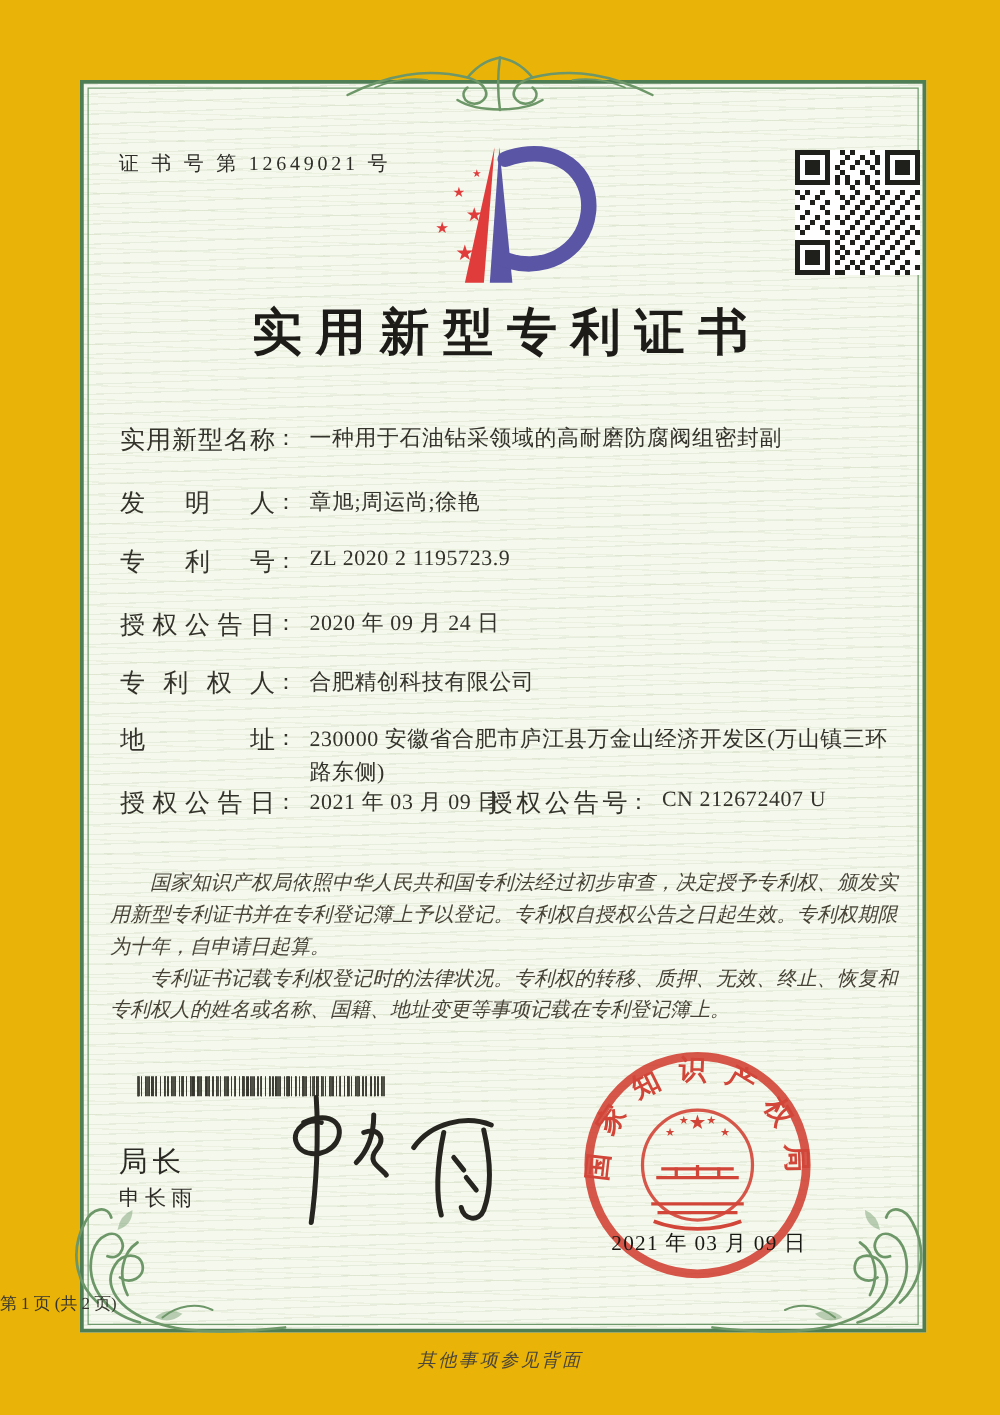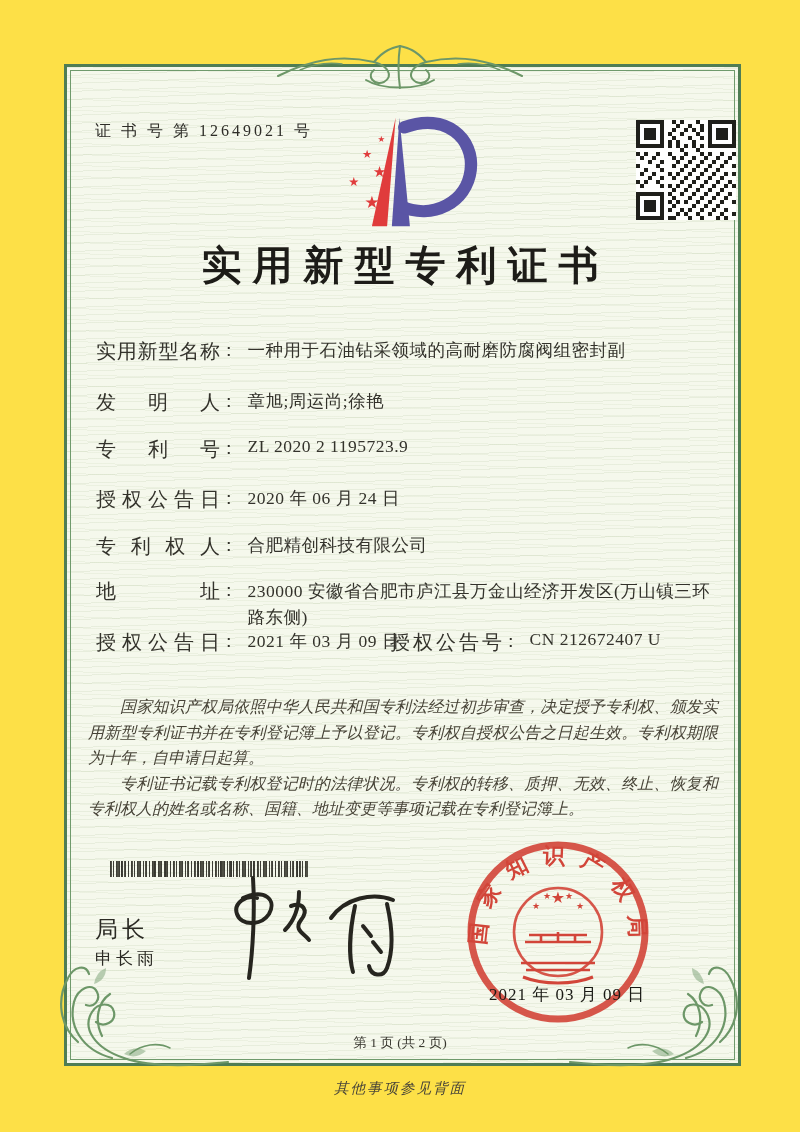--- a/index.html
+++ b/index.html
@@ -1,17 +1,17 @@
 <!DOCTYPE html>
 <html><head>
 <meta charset="utf-8">
 <style>
   html,body{margin:0;padding:0;background:#ffffff;}
   .page{
-    position:relative;width:800px;height:1132px;background:#fde047;overflow:hidden;
+    position:relative;width:800px;height:1132px;background:#eab308;overflow:hidden;
     font-family:"Liberation Serif","DejaVu Serif",serif;color:#2f2e29;
   }
   
   .frame{
     position:absolute;left:64px;top:64px;width:671px;height:996px;
     border:3px solid #4f7d54;
     background:
       repeating-linear-gradient(178deg, rgba(140,165,115,0.13) 0 1px, transparent 1px 8px),
       repeating-linear-gradient(182deg, rgba(150,175,120,0.10) 0 1px, transparent 1px 11px),
       #f5f8ec;
@@ -51,21 +51,21 @@
     opacity:.88;
   }
   .director-title{position:absolute;left:95px;top:914px;font-size:23px;letter-spacing:4px;color:#2b2a24;}
   .director-name{position:absolute;left:95px;top:947px;font-size:17px;letter-spacing:4px;color:#2b2a24;}
   .signature{position:absolute;left:195px;top:870px;width:220px;height:115px;}
   .seal{position:absolute;left:463px;top:837px;width:190px;height:190px;opacity:.94;}
   .seal-date{
     position:absolute;left:489px;top:983px;font-size:17px;color:#191914;
     letter-spacing:1px;white-space:nowrap;
   }
-  .page-no{position:absolute;left:0;top:1034px;width:100%;text-align:center;font-size:13.5px;color:#38372f;}
+  .page-no{position:absolute;left:0;top:1034px;width:100%;text-align:left;font-size:13.5px;color:#38372f;}
   .back-note{
     position:absolute;left:0;top:1079px;width:100%;text-align:center;
     font-size:14.5px;color:#4a4639;font-style:italic;letter-spacing:2px;
   }
   .ornament{position:absolute;pointer-events:none;}
   .orn-top{left:270px;top:40px;width:260px;height:58px;}
   .orn-bl{left:42px;top:950px;width:190px;height:125px;}
   .orn-br{left:566px;top:950px;width:190px;height:125px;transform:scaleX(-1);}
 </style>
 </head>
@@ -171,21 +171,21 @@
     <div class="frow" style="top:338px">
       <span class="flabel">实用新型名称</span><span class="fcolon">：</span><span class="fvalue">一种用于石油钻采领域的高耐磨防腐阀组密封副</span>
     </div>
     <div class="frow" style="top:389px">
       <span class="flabel">发明人</span><span class="fcolon">：</span><span class="fvalue">章旭;周运尚;徐艳</span>
     </div>
     <div class="frow" style="top:436px">
       <span class="flabel">专利号</span><span class="fcolon">：</span><span class="fvalue">ZL 2020 2 1195723.9</span>
     </div>
     <div class="frow" style="top:486px">
-      <span class="flabel">授权公告日</span><span class="fcolon">：</span><span class="fvalue">2020 年 06 月 24 日</span>
+      <span class="flabel">授权公告日</span><span class="fcolon">：</span><span class="fvalue">2020 年 09 月 24 日</span>
     </div>
     <div class="frow" style="top:533px">
       <span class="flabel">专利权人</span><span class="fcolon">：</span><span class="fvalue">合肥精创科技有限公司</span>
     </div>
     <div class="frow" style="top:578px">
       <span class="flabel">地址</span><span class="fcolon">：</span><span class="fvalue wrap">230000 安徽省合肥市庐江县万金山经济开发区(万山镇三环路东侧)</span>
     </div>
     <div class="frow" style="top:629px">
       <span class="flabel">授权公告日</span><span class="fcolon">：</span><span class="fvalue">2021 年 03 月 09 日</span>
       <span class="grant2">

